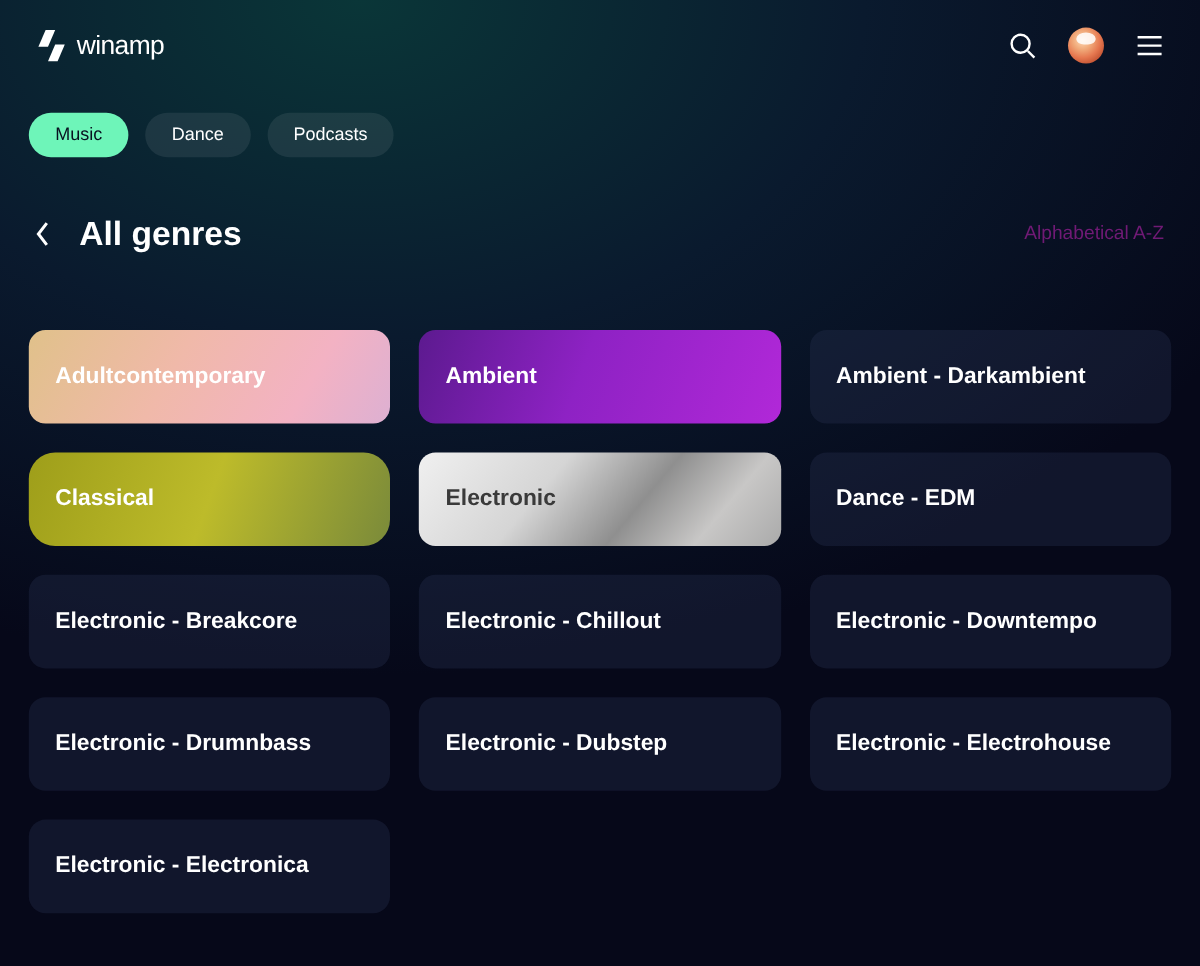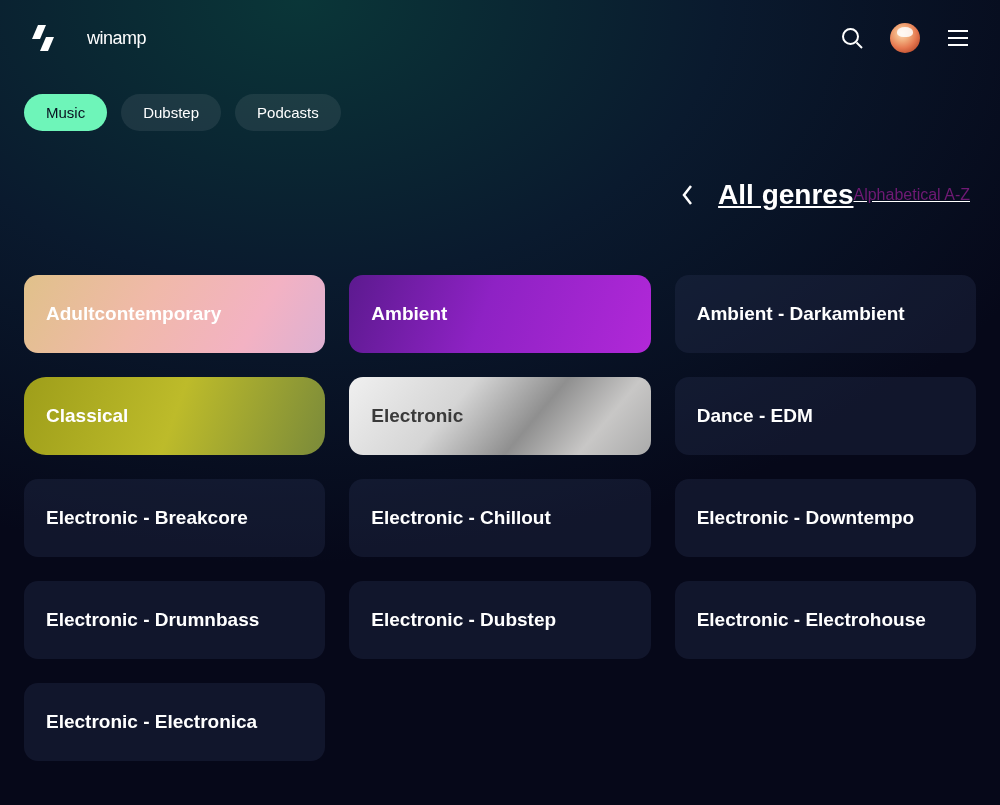--- a/index.html
+++ b/index.html
@@ -20,24 +20,23 @@
   .logo {
     display: flex;
     align-items: center;
     gap: 8px;
   }
   .logo-mark {
     width: 26px;
     height: 32px;
   }
   .logo-text {
-    font-size: 18px;
+    font-size: 22px;
     font-weight: 500;
     letter-spacing: -0.5px;
-    margin-left: 23px;
   }
   .header-actions {
     display: flex;
     align-items: center;
     gap: 26px;
   }
   .search-icon, .menu-icon {
     width: 24px;
     height: 24px;
     cursor: pointer;
@@ -78,23 +77,22 @@
     background: rgba(255,255,255,0.08);
     color: #fff;
   }
   .tab.active {
     background: #6ef5b9;
     color: #081120;
   }
   .title-row {
     display: flex;
     align-items: center;
-    justify-content: flex-end;
+    justify-content: space-between;
     padding: 48px 30px 0 24px;
-    text-decoration: underline;
   }
   .title-left {
     display: flex;
     align-items: center;
     gap: 18px;
   }
   .back-btn {
     width: 24px;
     height: 24px;
     cursor: pointer;
@@ -161,21 +159,21 @@
         <line x1="2" y1="5" x2="22" y2="5"></line>
         <line x1="2" y1="12" x2="22" y2="12"></line>
         <line x1="2" y1="19" x2="22" y2="19"></line>
       </svg>
     </div>
   </div>
 </div>
 
 <div class="tabs">
   <div class="tab active">Music</div>
-  <div class="tab">Dubstep</div>
+  <div class="tab">Dance</div>
   <div class="tab">Podcasts</div>
 </div>
 
 <div class="title-row">
   <div class="title-left">
     <div class="back-btn">
       <svg width="14" height="22" viewBox="0 0 14 22" fill="none" stroke="#fff" stroke-width="2.5">
         <polyline points="10,2 3,11 10,20"></polyline>
       </svg>
     </div>

